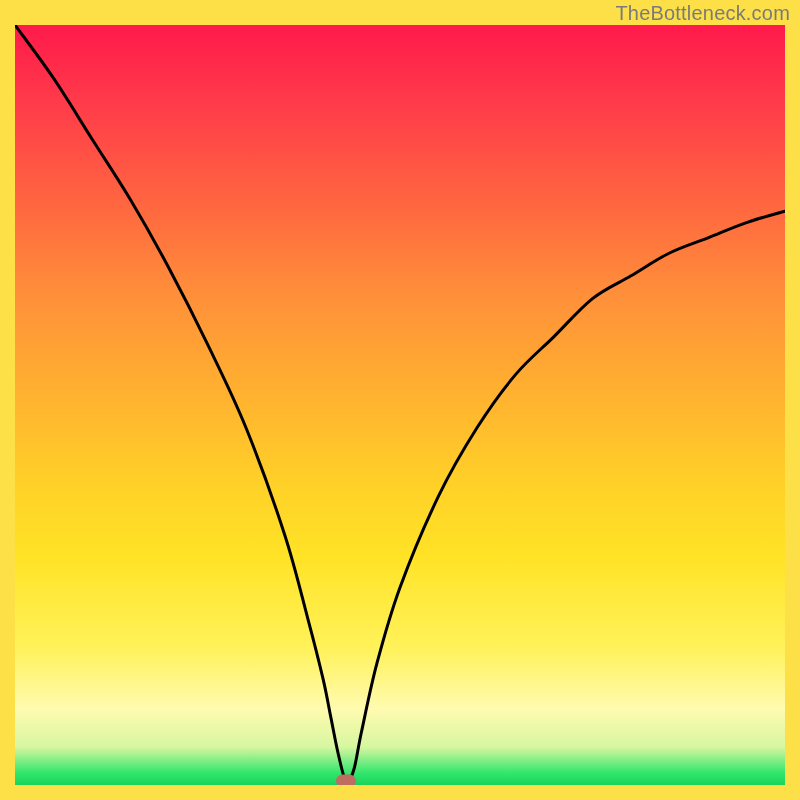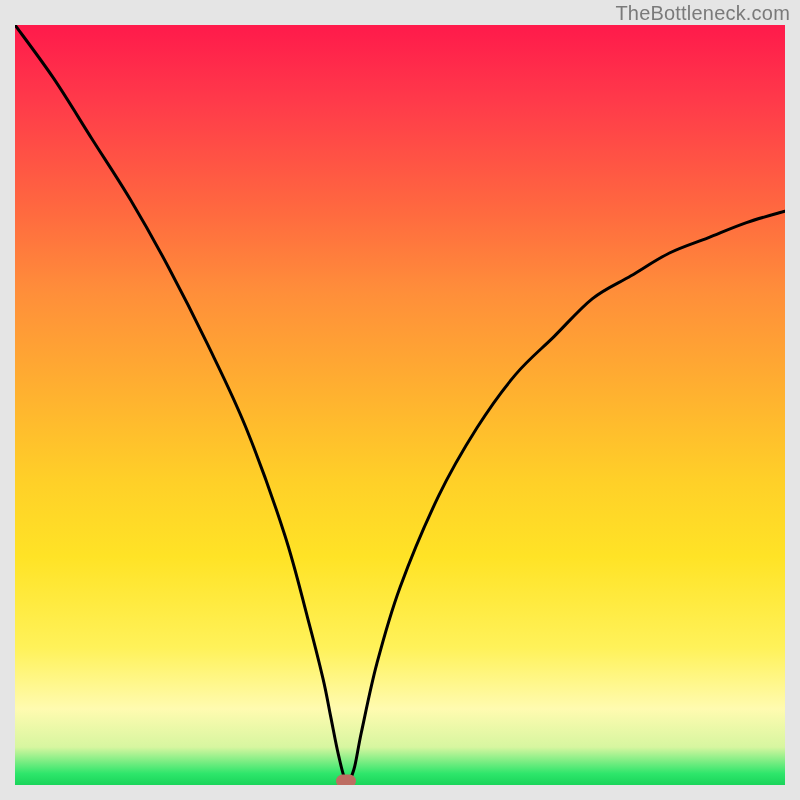--- a/index.html
+++ b/index.html
@@ -8,21 +8,21 @@
     width: 800px;
     height: 800px;
     background: #000;
     overflow: hidden;
     font-family: Arial, Helvetica, sans-serif;
   }
   .frame {
     position: relative;
     width: 800px;
     height: 800px;
-    background: #e5e5e5;
+    background: #fde047;
   }
   .watermark {
     position: absolute;
     top: 2px;
     right: 10px;
     color: #7a7a7a;
     font-size: 20px;
     font-weight: 400;
     letter-spacing: 0.2px;
     z-index: 10;

